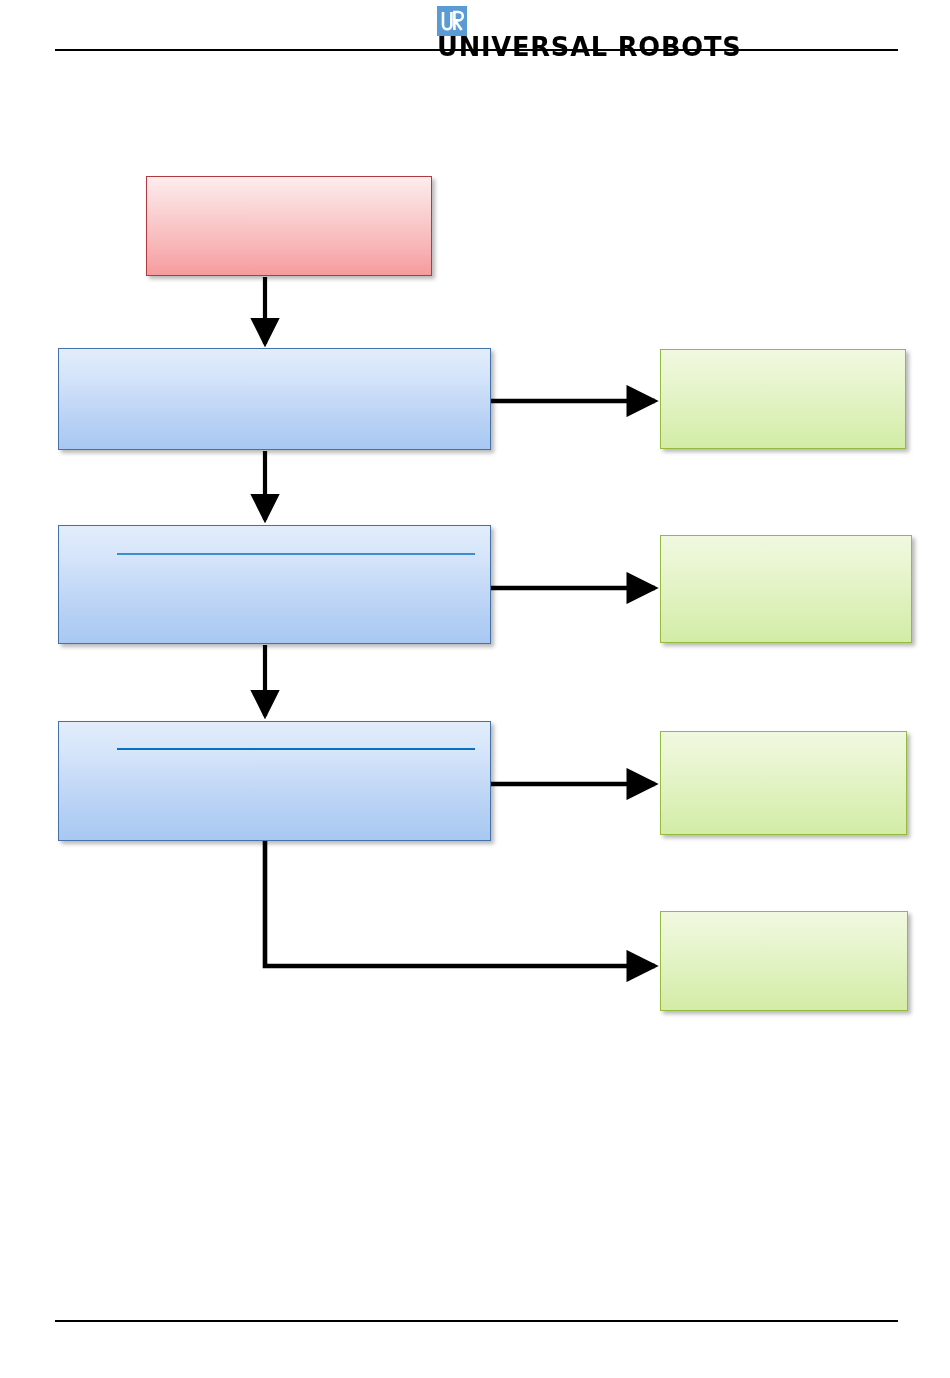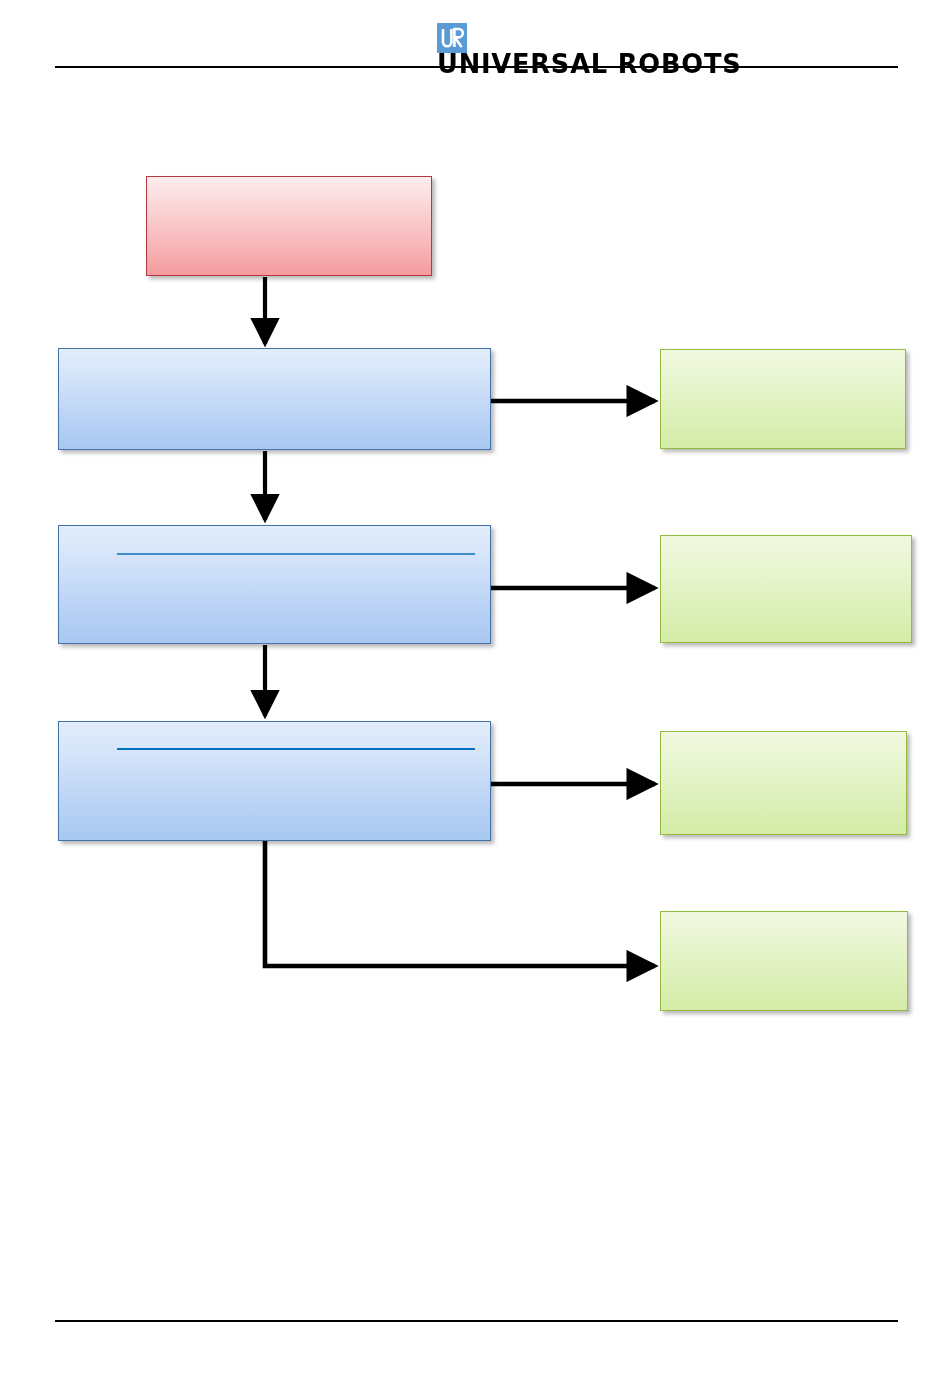--- a/index.html
+++ b/index.html
@@ -16,21 +16,21 @@
     position: relative;
     width: 950px;
     height: 1378px;
     background: #ffffff;
     overflow: hidden;
   }
 
   
   #page-header {
     position: absolute;
-    left: 0; top: 17px;
+    left: 0; top: 0;
     width: 803px;
     height: 60px;
   }
 
   #brand-block {
     position: absolute;
     right: 52px;
     top: 6px;
     display: flex;
     flex-direction: column;

